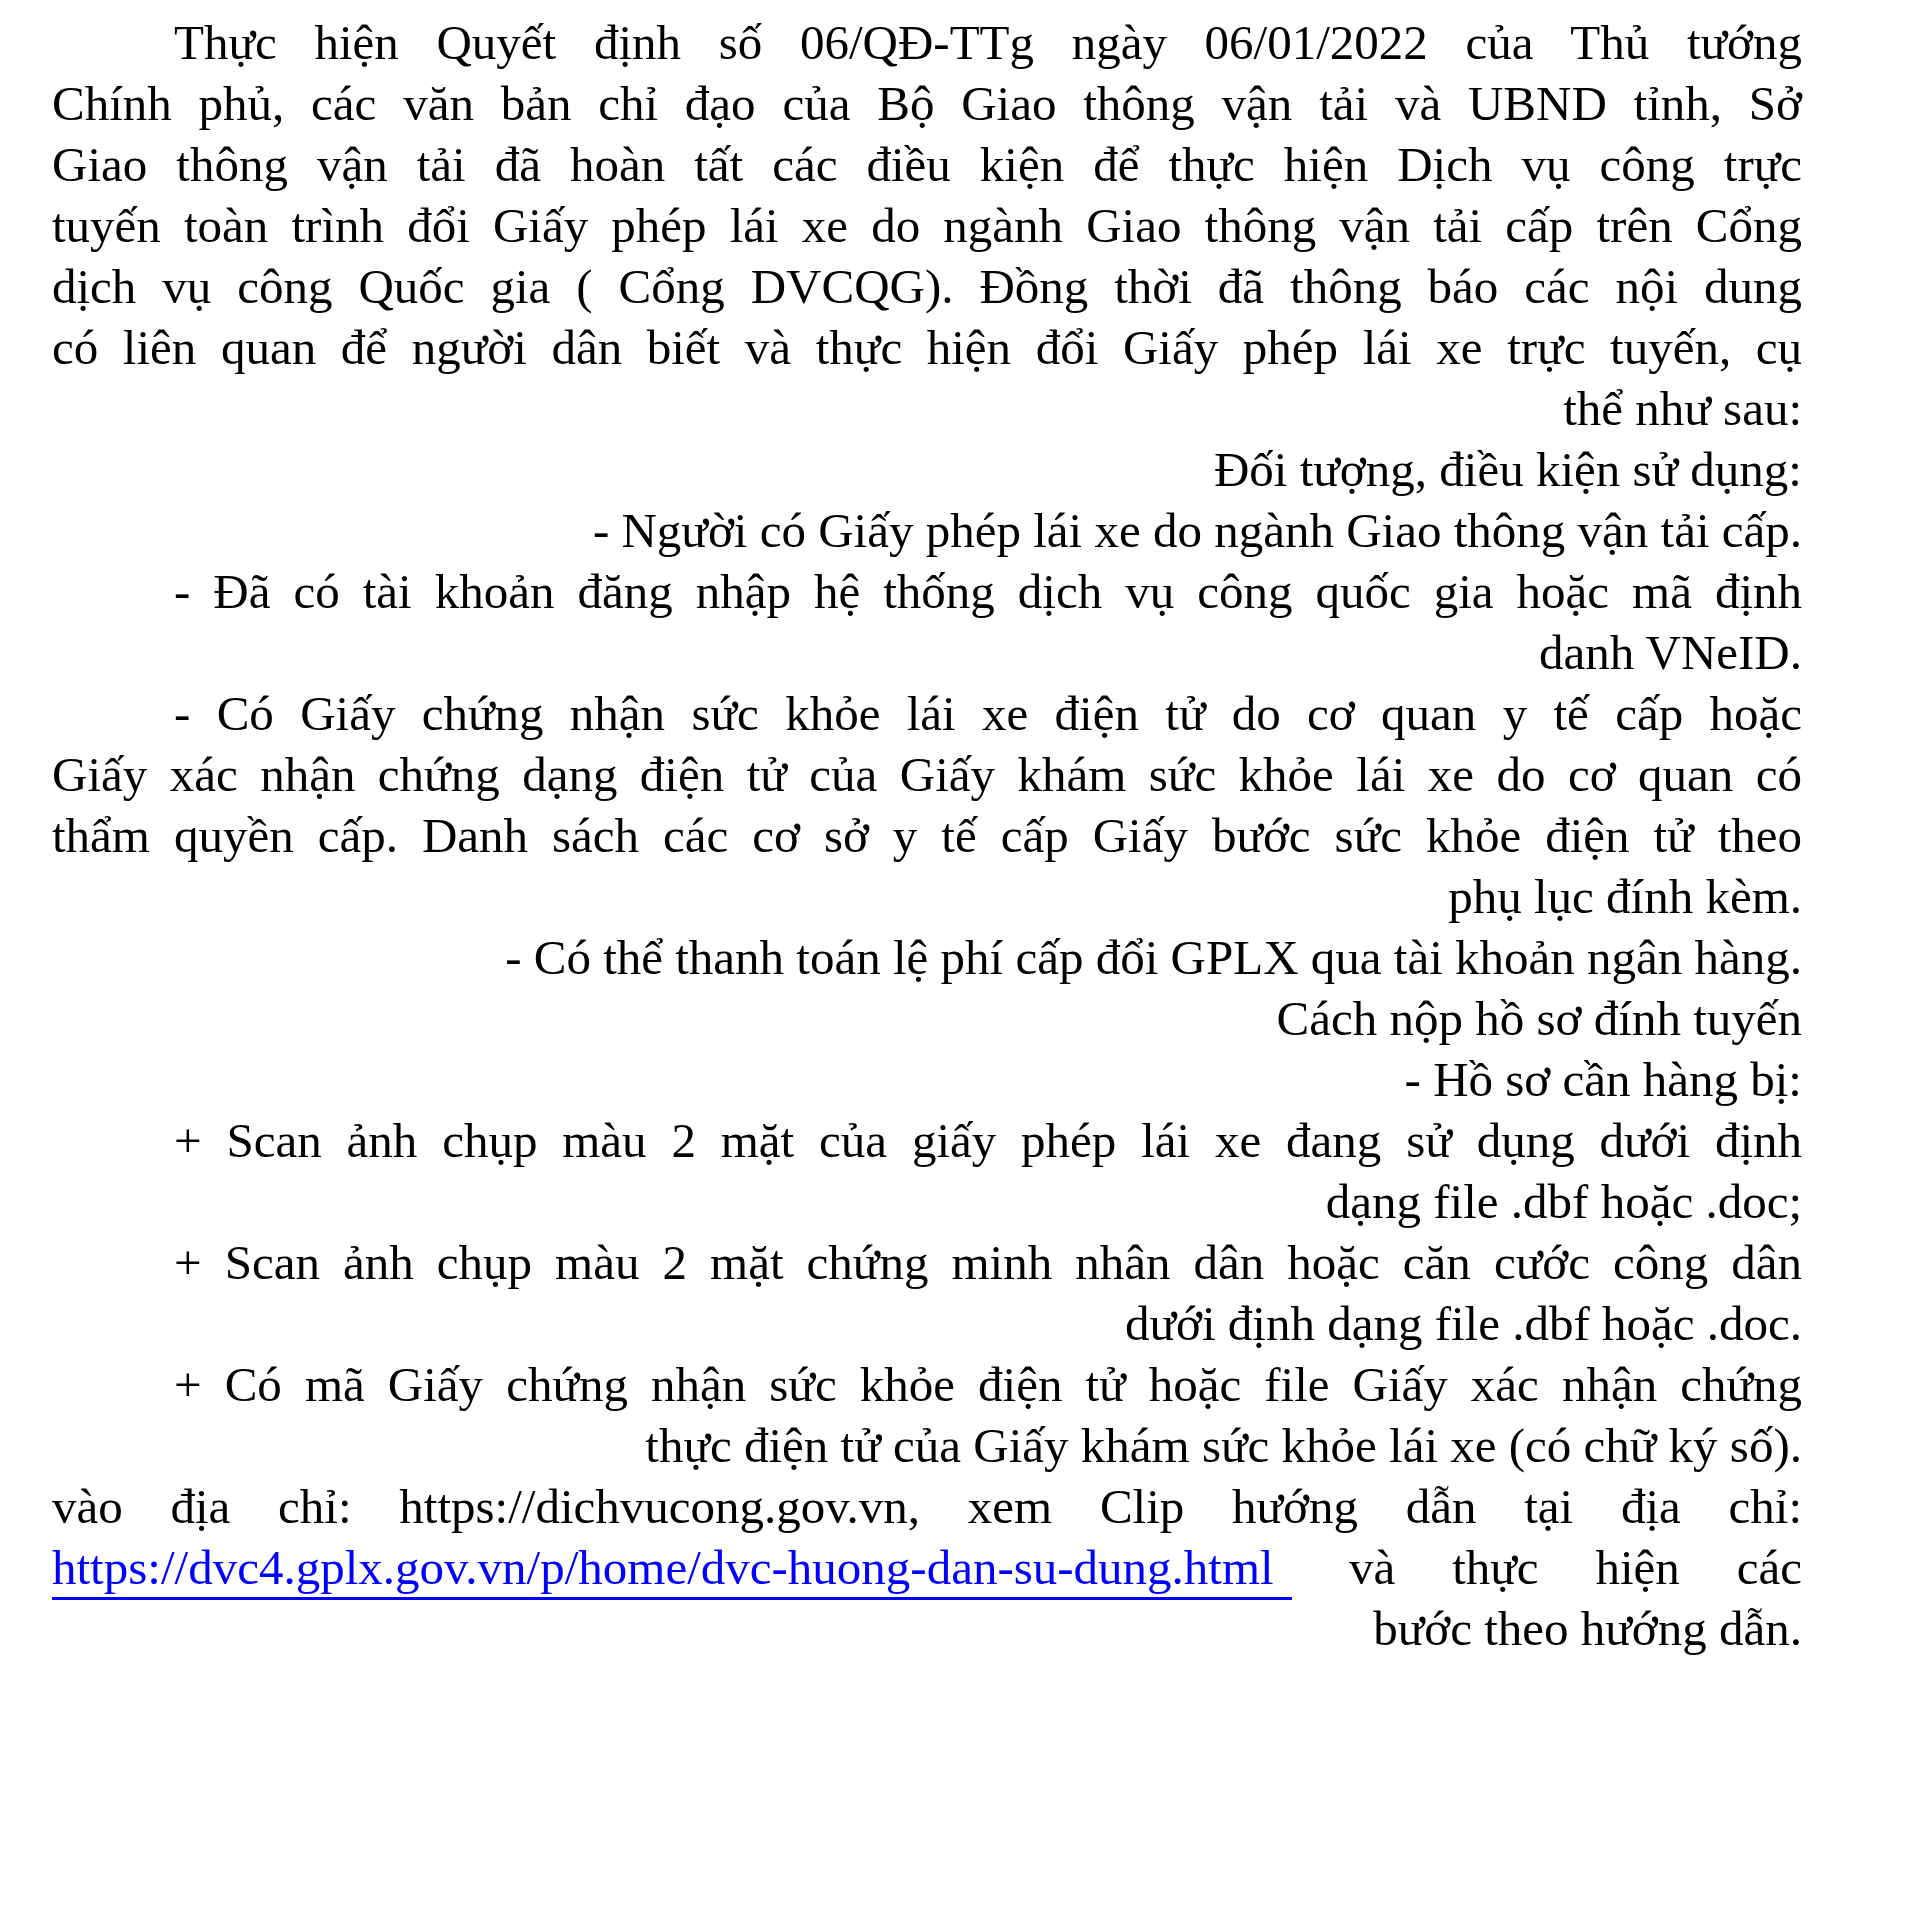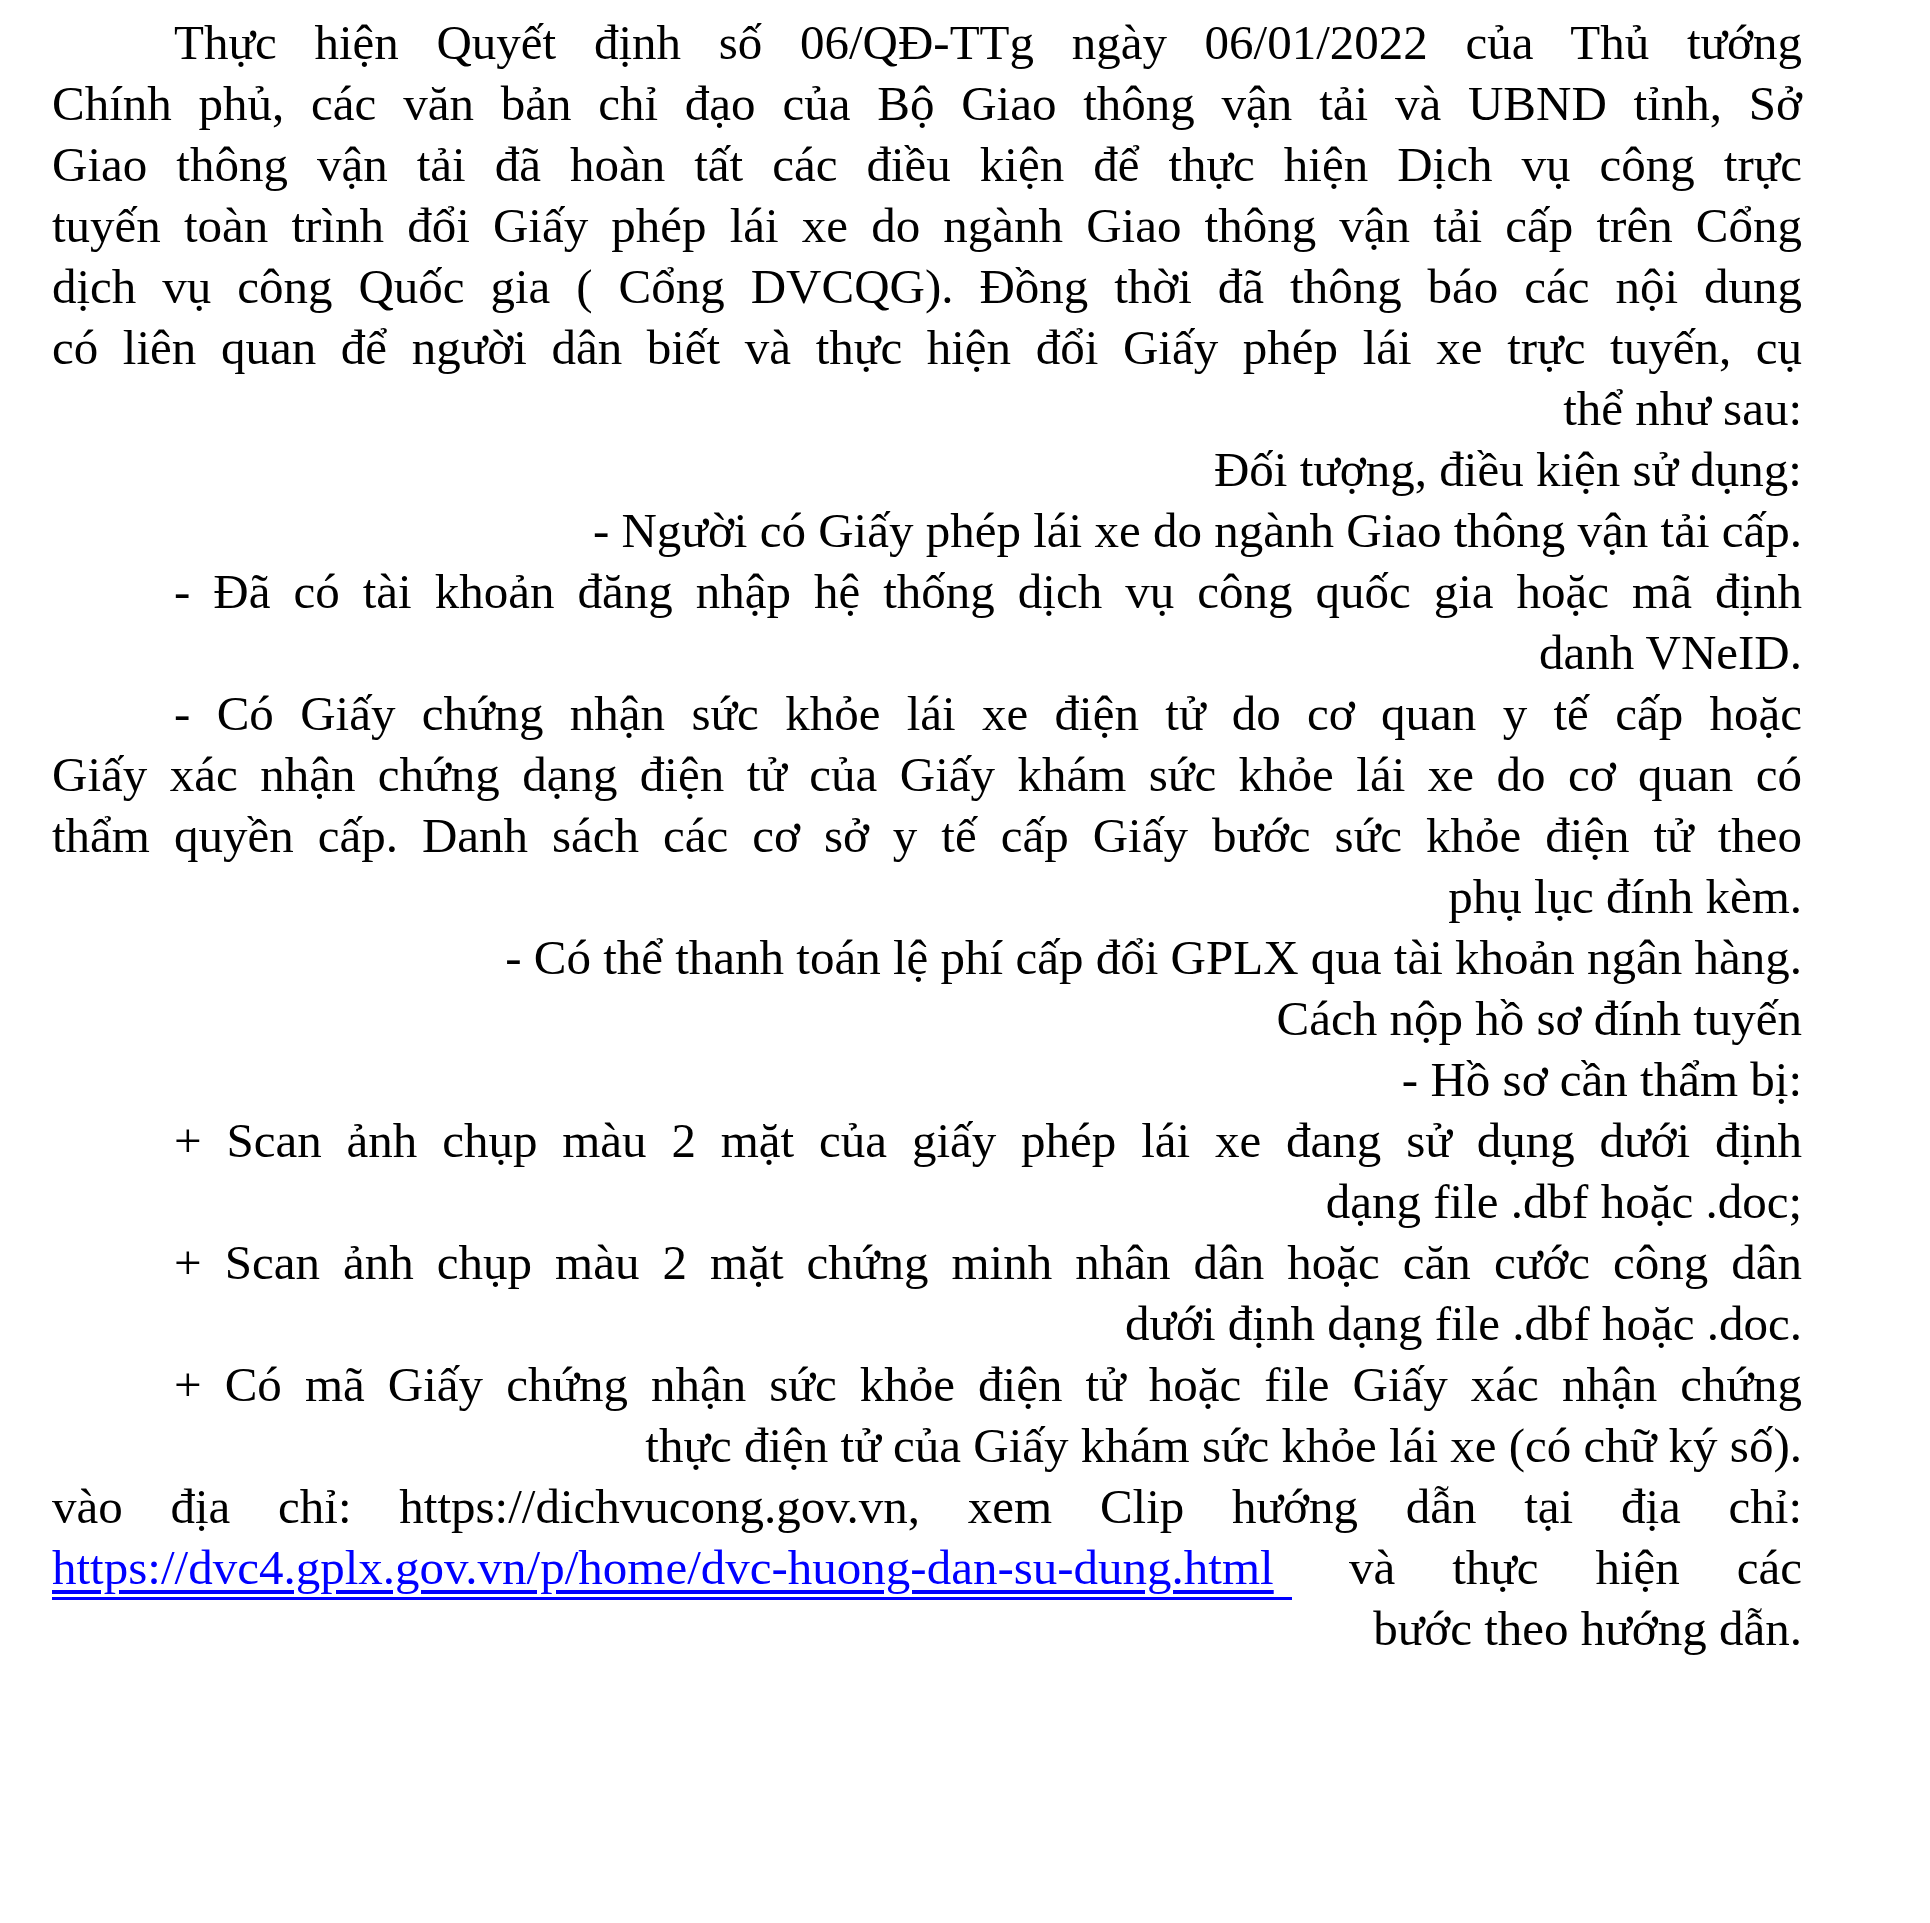--- a/index.html
+++ b/index.html
@@ -32,21 +32,20 @@
   }
   .line.fill {
     text-align: justify;
     text-align-last: justify;
   }
   .line.first { text-indent: 122px; }
   .p-heading .line { font-weight: normal; }
   .p-heading .line.first { text-indent: 138px; }
   .link {
     color: var(--link-color, #0000ff);
-    text-decoration: underline;
     text-decoration-thickness: 3.7px;
     text-underline-offset: 5.5px;
     border-bottom: 3.7px solid var(--link-color, #0000ff);
     padding-right: 18.4px;
     padding-bottom: 1.8px;
     cursor: pointer;
   }
 </style>
 </head>
 <body>
@@ -78,21 +77,21 @@
         <div class="line fill">thẩm quyền cấp. Danh sách các cơ sở y tế cấp Giấy bước sức khỏe điện tử theo</div>
         <div class="line">phụ lục đính kèm.</div>
       </div>
       <div class="para p-body">
         <div class="line first">- Có thể thanh toán lệ phí cấp đổi GPLX qua tài khoản ngân hàng.</div>
       </div>
       <div class="para p-heading">
         <div class="line first">Cách nộp hồ sơ đính tuyến</div>
       </div>
       <div class="para p-body">
-        <div class="line first">- Hồ sơ cần thẩm bị:</div>
+        <div class="line first">- Hồ sơ cần hàng bị:</div>
       </div>
       <div class="para p-body">
         <div class="line fill first">+ Scan ảnh chụp màu 2 mặt của giấy phép lái xe đang sử dụng dưới định</div>
         <div class="line">dạng file .dbf hoặc .doc;</div>
       </div>
       <div class="para p-body">
         <div class="line fill first">+ Scan ảnh chụp màu 2 mặt chứng minh nhân dân hoặc căn cước công dân</div>
         <div class="line">dưới định dạng file .dbf hoặc .doc.</div>
       </div>
       <div class="para p-body">

